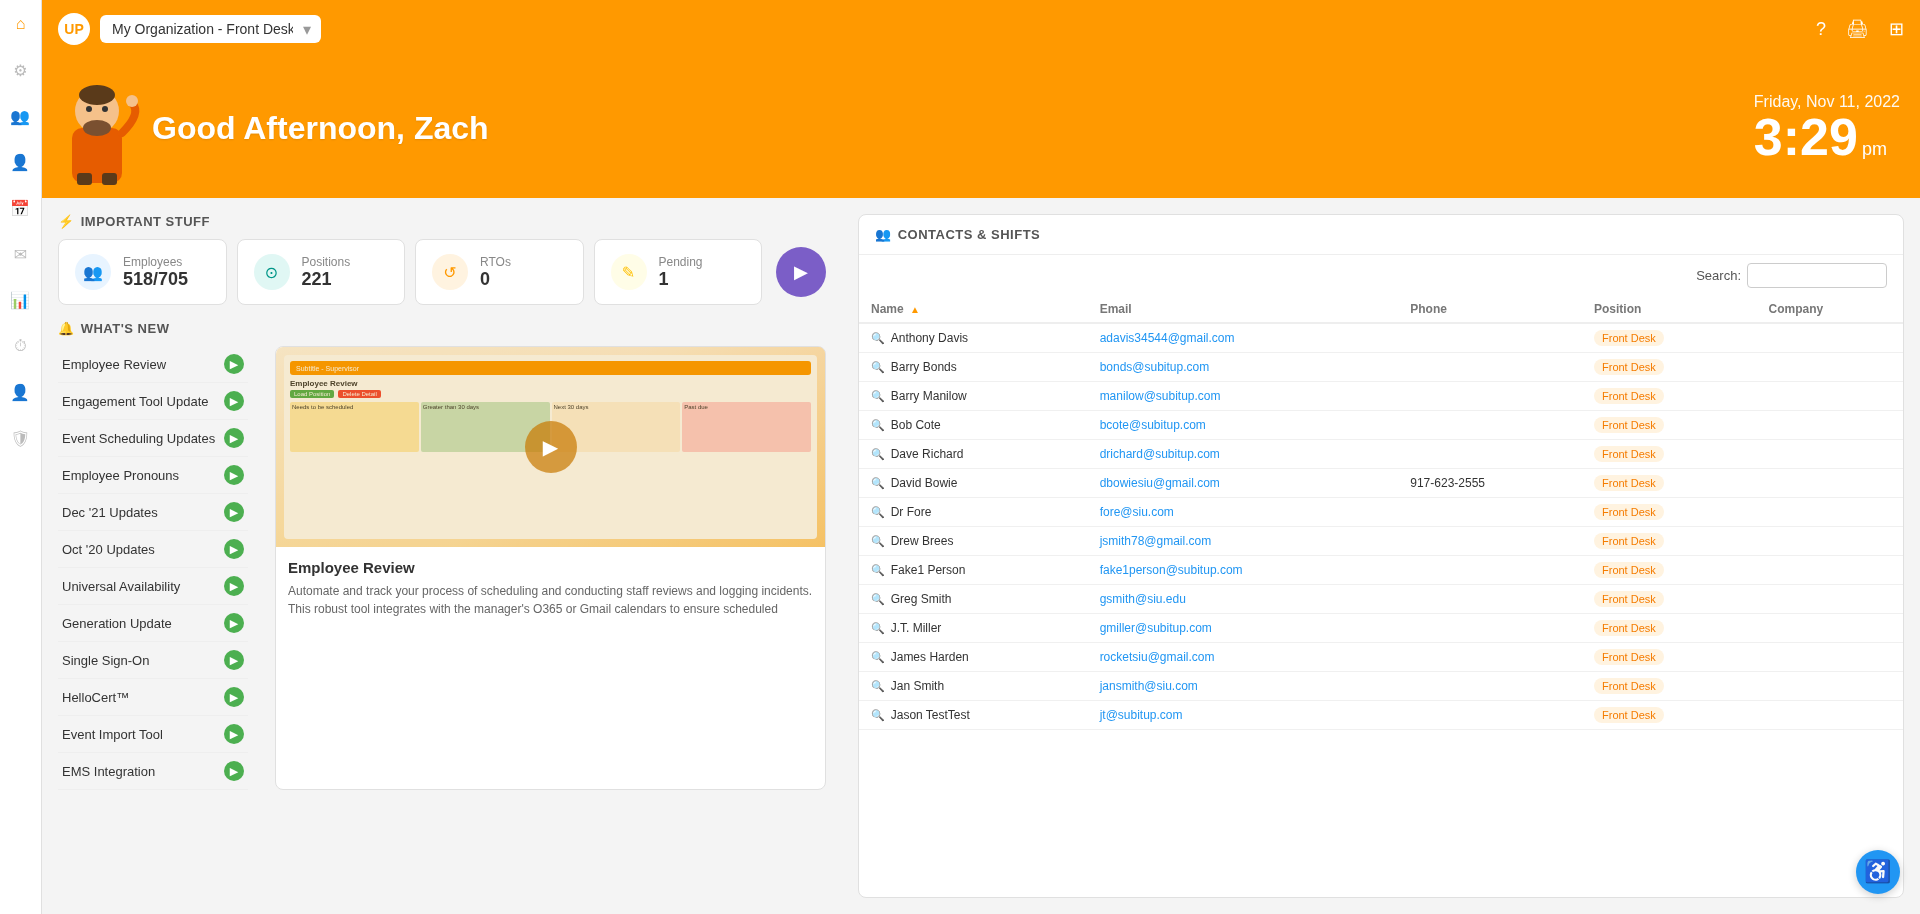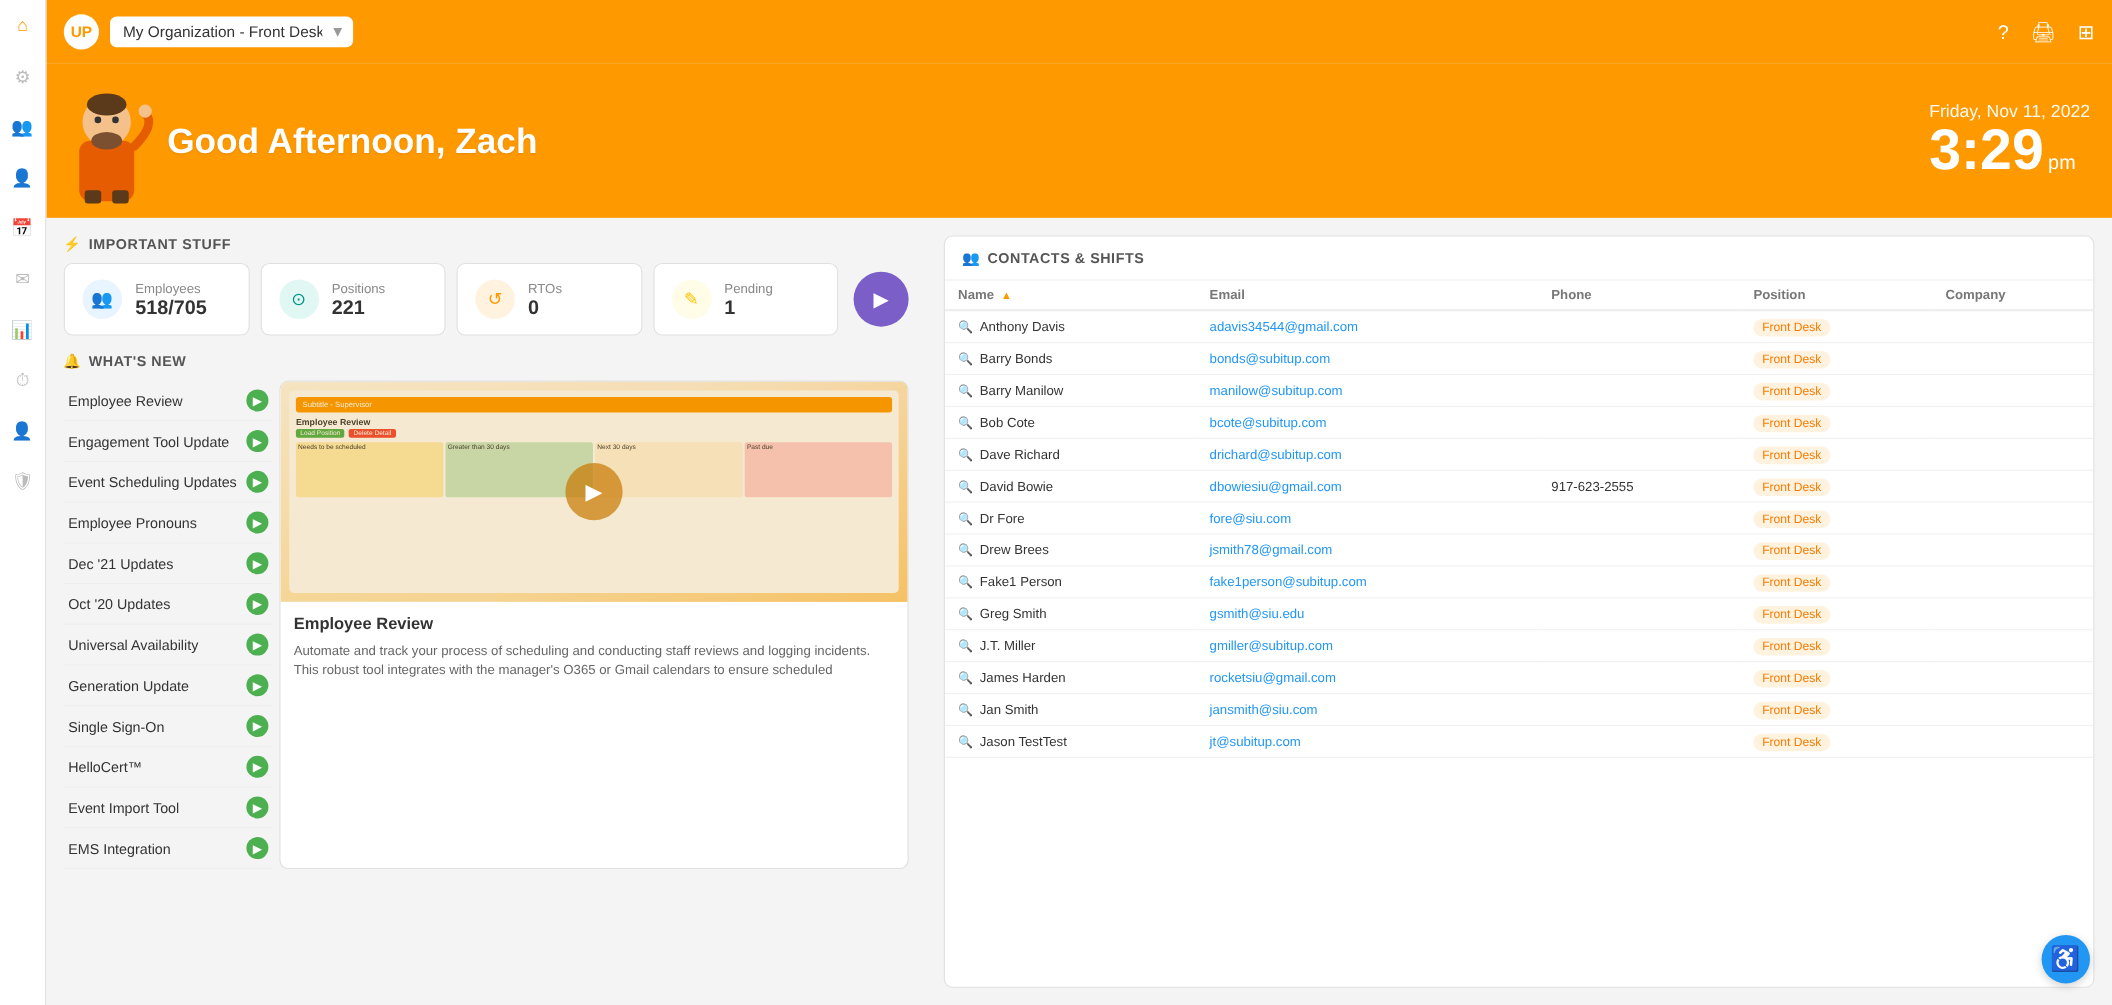--- a/index.html
+++ b/index.html
@@ -202,21 +202,21 @@
       align-items: center;
       justify-content: center;
       align-self: center;
       margin-left: 4px;
       color: #fff;
       font-size: 18px;
       cursor: pointer;
     }
 
     
-    .whats-new { display: flex; gap: 6px; }
+    .whats-new { display: flex; gap: 27px; }
     .news-list {
       width: 190px;
       flex-shrink: 0;
     }
     .news-item {
       display: flex;
       align-items: center;
       justify-content: space-between;
       padding: 8px 4px;
       border-bottom: 1px solid #eee;
@@ -615,20 +615,24 @@
     </div>
 
     <div class="right-panel">
       <div class="contacts-section">
         <div class="contacts-header">
           <div class="contacts-header-title">
             <span class="contacts-icon">👥</span>
             <span>CONTACTS &amp; SHIFTS</span>
           </div>
         </div>
+        <div class="contacts-search">
+          <label>Search:</label>
+          <input type="text" style="">
+        </div>
         <div class="contacts-table">
           <table>
             <thead>
               <tr>
                 <th>
                   <span>Name</span>
                   <span class="sort-arrow">▲</span>
                 </th>
                 <th>Email</th>
                 <th>Phone</th>

